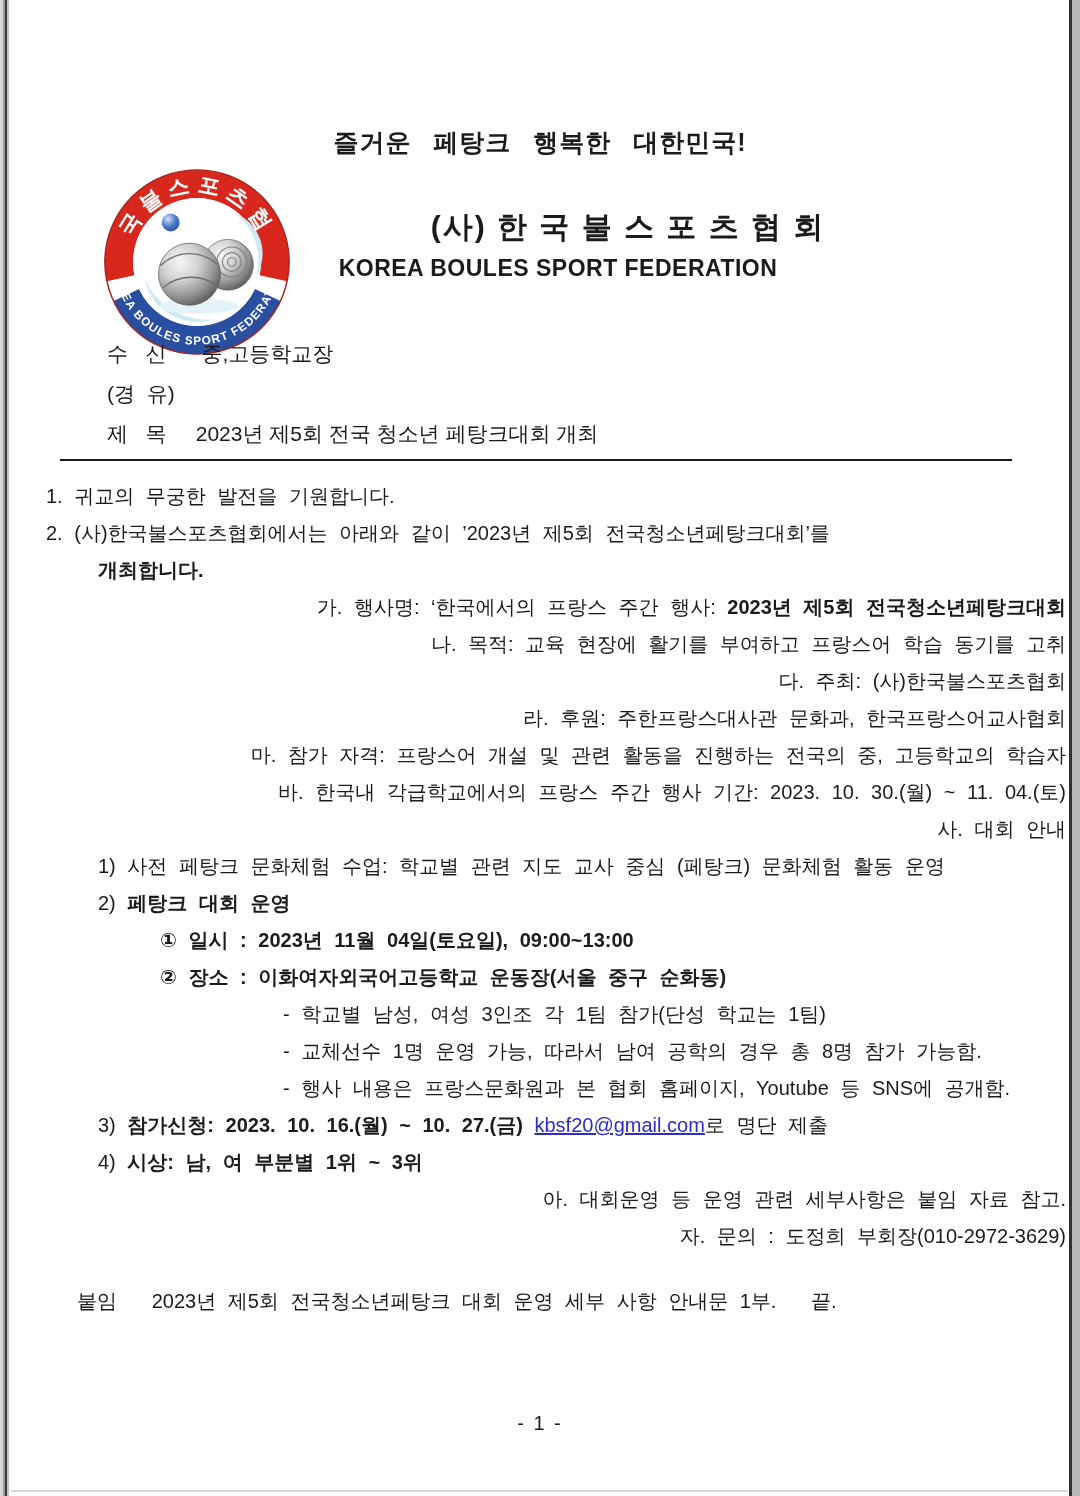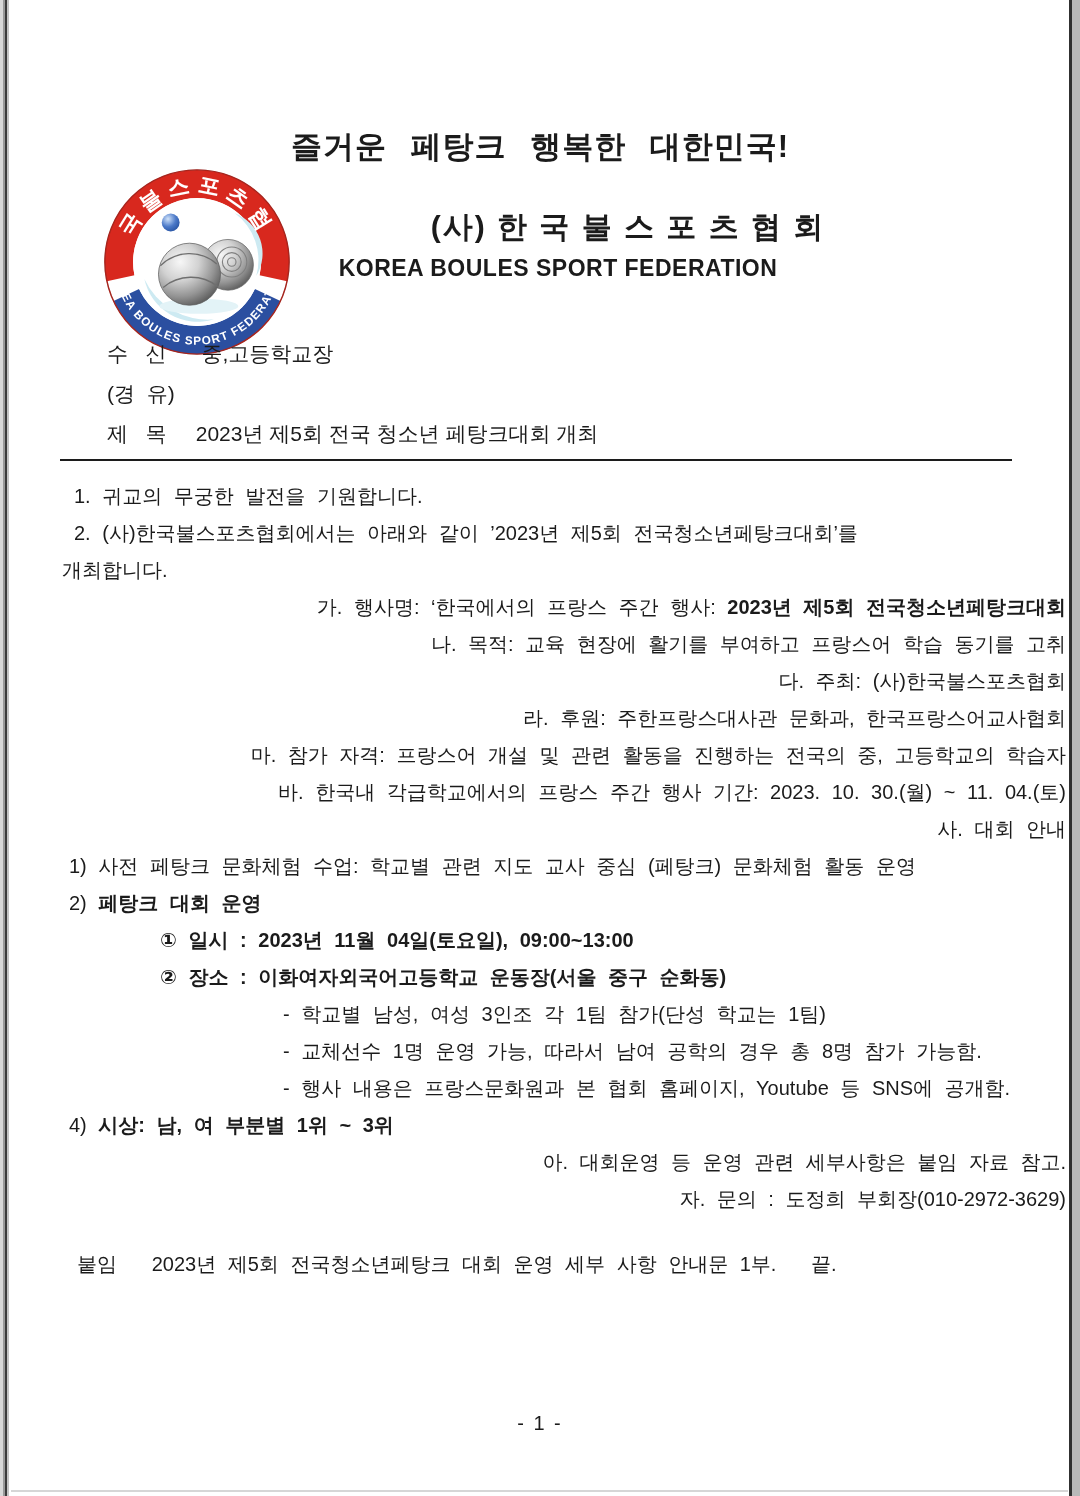--- a/index.html
+++ b/index.html
@@ -22,21 +22,21 @@
     position:absolute;right:0;top:0;bottom:0;width:12px;
     background:linear-gradient(to right,#ffffff 0 1px,#303030 1px 4px,#b9b9b9 4px 12px);
   }
   .edge-bottom{
     position:absolute;left:11px;right:12px;bottom:4px;height:2px;
     background:#d6d6d6;
   }
   
   .slogan{
     position:absolute;top:126px;left:0;width:1080px;
-    text-align:center;font-size:31px;font-weight:bold;
+    text-align:center;font-size:25px;font-weight:bold;
     letter-spacing:1px;word-spacing:14px;white-space:pre;
   }
   .logo-wrap{position:absolute;left:103px;top:168px;width:188px;height:188px;}
   .org-kr{
     position:absolute;top:207px;left:0;width:1080px;
     text-align:center;font-size:30px;font-weight:bold;
     letter-spacing:2px;white-space:pre;
     transform:translateX(88px);
   }
   .org-en{
@@ -53,24 +53,24 @@
   .divider{
     position:absolute;left:60px;top:459px;width:952px;height:2px;
     background:#1c1c1c;
   }
   
   .doc-body{position:absolute;left:0;top:478px;width:1066px;font-size:20px;}
   .line{
     white-space:pre-wrap;line-height:37px;min-height:37px;
     word-spacing:6px;
   }
-  .ind-a{padding-left:46px;margin-left:28px;}   
-  .ind-b{padding-left:62px;}  
+  .ind-a{padding-left:46px;}   
+  .ind-b{padding-left:98px;font-weight:bold;}  
   .ind-c{padding-left:96px;text-align:right;}   
-  .ind-d{padding-left:69px;}  
+  .ind-d{padding-left:98px;}  
   .ind-e{padding-left:160px;}  
   .ind-f{padding-left:283px;}  
   .ind-g{padding-left:77px;}   
   .bold{font-weight:bold;}
   .email-link{color:#2b2bd0;text-decoration:underline;}
   
   .footer{
     position:absolute;left:0;top:1412px;width:1080px;
     text-align:center;font-size:20px;letter-spacing:2px;white-space:pre;
   }
@@ -150,20 +150,21 @@
       <div class="line ind-c"><span class="">마. 참가 자격: 프랑스어 개설 및 관련 활동을 진행하는 전국의 중, 고등학교의 학습자</span></div>
       <div class="line ind-c"><span class="">바. 한국내 각급학교에서의 프랑스 주간 행사 기간: 2023. 10. 30.(월) ~ 11. 04.(토)</span></div>
       <div class="line ind-c"><span class="">사. 대회 안내</span></div>
       <div class="line ind-d"><span class="">1) 사전 페탕크 문화체험 수업: 학교별 관련 지도 교사 중심 (페탕크) 문화체험 활동 운영</span></div>
       <div class="line ind-d"><span class="">2) </span><span class="bold">페탕크 대회 운영</span></div>
       <div class="line ind-e"><span class="bold">① 일시 : 2023년 11월 04일(토요일), 09:00~13:00</span></div>
       <div class="line ind-e"><span class="bold">② 장소 : 이화여자외국어고등학교 운동장(서울 중구 순화동)</span></div>
       <div class="line ind-f"><span class="">- 학교별 남성, 여성 3인조 각 1팀 참가(단성 학교는 1팀)</span></div>
       <div class="line ind-f"><span class="">- 교체선수 1명 운영 가능, 따라서 남여 공학의 경우 총 8명 참가 가능함.</span></div>
       <div class="line ind-f"><span class="">- 행사 내용은 프랑스문화원과 본 협회 홈페이지, Youtube 등 SNS에 공개함.</span></div>
+      <div class="line ind-d"><span class="">3) </span><span class="bold">참가신청: 2023. 10. 16.(월) ~ 10. 27.(금) </span><a href="#" class="email-link">kbsf20@gmail.com</a><span class="">로 명단 제출</span></div>
       <div class="line ind-d"><span class="">4) </span><span class="bold">시상: 남, 여 부분별 1위 ~ 3위</span></div>
       <div class="line ind-c"><span class="">아. 대회운영 등 운영 관련 세부사항은 붙임 자료 참고.</span></div>
       <div class="line ind-c"><span class="">자. 문의 : 도정희 부회장(010-2972-3629)</span></div>
       <div class="line ind-g" style="margin-top: 28px;"><span class="">붙임   2023년 제5회 전국청소년페탕크 대회 운영 세부 사항 안내문 1부.   끝.</span></div>
     </div>
 
   <div class="footer">- 1 -</div>
 
 </div>
 

